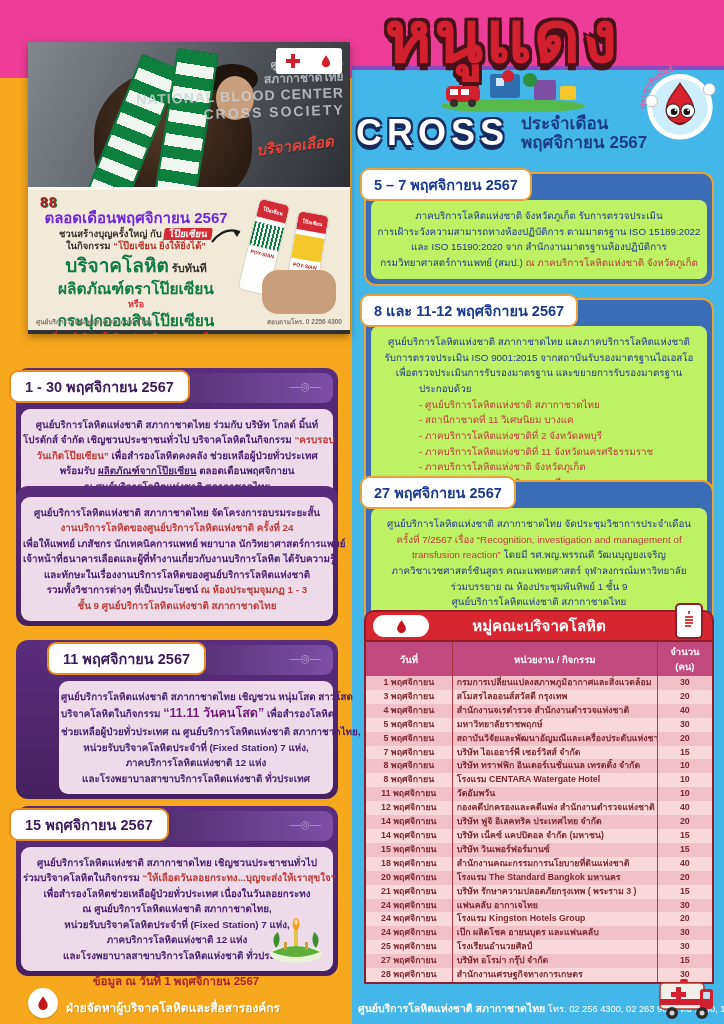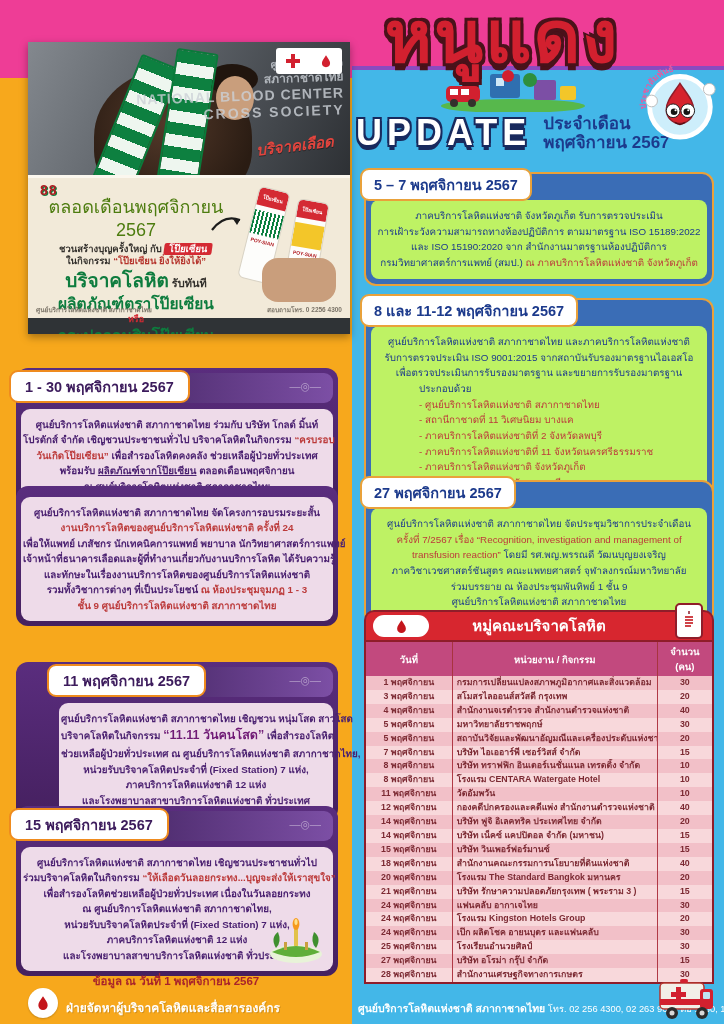--- a/index.html
+++ b/index.html
@@ -34,25 +34,25 @@
   .woman{position:absolute;left:66px;top:26px;width:158px;height:138px;border-radius:50% 50% 40% 40%;
          background:radial-gradient(circle at 45% 40%,#53392a,#2a1c13 75%);}
   .head{position:absolute;left:188px;top:34px;width:38px;height:44px;background:#c99e7c;border-radius:50%;}
   .hair{position:absolute;left:178px;top:22px;width:52px;height:30px;background:#20150e;border-radius:50%;}
   .strip{position:absolute;width:38px;border:2px solid #0a7a3a;border-radius:3px;
          background:repeating-linear-gradient(180deg,#0d8040 0 12px,#eef6ef 12px 24px);}
   .strip1{left:84px;top:14px;height:148px;transform:rotate(22deg);}
   .strip2{left:136px;top:8px;height:162px;transform:rotate(9deg);}
   .overlay-script{position:absolute;right:16px;top:92px;color:#e2453e;font-style:italic;font-weight:800;
          font-size:15px;transform:rotate(-7deg);text-shadow:0 1px 0 rgba(0,0,0,.4);}
-  .beige{position:absolute;left:0;right:0;bottom:16px;height:140px;background:#f2ead9;border-top:3px solid #fbf7ee;}
+  .beige{position:absolute;left:0;right:0;bottom:4px;height:140px;background:#f2ead9;border-top:3px solid #fbf7ee;}
   .anniv{position:absolute;left:12px;top:4px;color:#b01c22;font-weight:900;font-size:14px;letter-spacing:1px;
          text-shadow:1px 1px 0 #0d8040;}
   .promo{position:absolute;left:6px;top:18px;width:204px;text-align:center;line-height:1.3;}
-  .p1{color:#4d7c0f;font-weight:400;font-size:18px;}
+  .p1{color:#6d28d9;font-weight:700;font-size:15px;}
   .p2,.p3{color:#33302c;font-size:9.5px;font-weight:700;}
   .brandflag{display:inline-block;background:#d42a33;color:#fff;padding:0 5px;border-radius:2px;
          transform:skewX(-8deg);font-weight:800;}
   .pq{color:#b5342c;}
   .pbig1{color:#0d7c3e;font-weight:900;font-size:19px;margin-top:2px;}
   .pbig1 .suffix{color:#33302c;font-size:11px;font-weight:800;}
   .pbig2,.pbig3{color:#0d7c3e;font-weight:900;font-size:15.5px;}
   .p-or{color:#d42a33;font-size:9px;font-weight:700;}
   .p-loc{color:#d42a33;font-size:9px;font-weight:700;margin-top:1px;}
   .p-foot{position:absolute;left:8px;right:8px;bottom:3px;display:flex;justify-content:space-between;
@@ -141,21 +141,21 @@
       <rect x="12" y="23" width="8" height="6" fill="#fff"></rect>
       <rect x="23" y="23" width="8" height="6" fill="#fff"></rect>
       <circle cx="16" cy="37" r="4" fill="#33302c"></circle>
       <circle cx="34" cy="37" r="4" fill="#33302c"></circle>
       <rect x="96" y="14" width="22" height="20" rx="2" fill="#7c4fa5"></rect>
       <rect x="122" y="20" width="16" height="14" rx="2" fill="#f3c629"></rect>
       <circle cx="92" cy="14" r="7" fill="#2e8f3e"></circle>
     </svg>
   </div>
   <div class="update-row">
-    <span class="update-word">UPDATE</span>
+    <span class="update-word">CROSS</span>
     <div class="update-sub">
       <div>ประจำเดือน</div>
       <div>พฤศจิกายน 2567</div>
     </div>
   </div>
   <div class="mascot">
     <svg viewBox="0 0 90 90" width="88" height="88">
       <defs>
           <path id="arc" d="M12,54 A35,35 0 0 1 72,26"></path>
         </defs>
@@ -252,21 +252,21 @@
     <div class="pbody">
         <div class="tl"><span>ศูนย์บริการโลหิตแห่งชาติ สภากาชาดไทย จัดโครงการอบรมระยะสั้น</span></div>
         <div class="tl"><span class="seg-r">งานบริการโลหิตของศูนย์บริการโลหิตแห่งชาติ ครั้งที่ 24</span></div>
         <div class="tl"><span>เพื่อให้แพทย์ เภสัชกร นักเทคนิคการแพทย์ พยาบาล นักวิทยาศาสตร์การแพทย์</span></div>
         <div class="tl"><span>เจ้าหน้าที่ธนาคารเลือดและผู้ที่ทำงานเกี่ยวกับงานบริการโลหิต ได้รับความรู้</span></div>
         <div class="tl"><span>และทักษะในเรื่องงานบริการโลหิตของศูนย์บริการโลหิตแห่งชาติ</span></div>
         <div class="tl"><span>รวมทั้งวิชาการต่างๆ ที่เป็นประโยชน์ </span><span class="seg-r">ณ ห้องประชุมจุมภฏ 1 - 3</span></div>
         <div class="tl"><span class="seg-r">ชั้น 9 ศูนย์บริการโลหิตแห่งชาติ สภากาชาดไทย</span></div>
       </div>
   </div>
-  <div class="psec" style="top:662px;padding-left:43px;">
+  <div class="psec" style="top:640px;padding-left:43px;">
     <div class="psec-bar">
       <span class="ptab">11 พฤศจิกายน 2567</span>
       <span class="orn"></span>
     </div>
     <div class="pbody">
         <div class="tl"><span>ศูนย์บริการโลหิตแห่งชาติ สภากาชาดไทย เชิญชวน หนุ่มโสด สาวโสด</span></div>
         <div class="tl"><span>บริจาคโลหิตในกิจกรรม </span><span class="seg-h">“11.11 วันคนโสด”</span><span> เพื่อสำรองโลหิต</span></div>
         <div class="tl"><span>ช่วยเหลือผู้ป่วยทั่วประเทศ ณ ศูนย์บริการโลหิตแห่งชาติ สภากาชาดไทย,</span></div>
         <div class="tl"><span>หน่วยรับบริจาคโลหิตประจำที่ (Fixed Station) 7 แห่ง,</span></div>
         <div class="tl"><span>ภาคบริการโลหิตแห่งชาติ 12 แห่ง</span></div>

